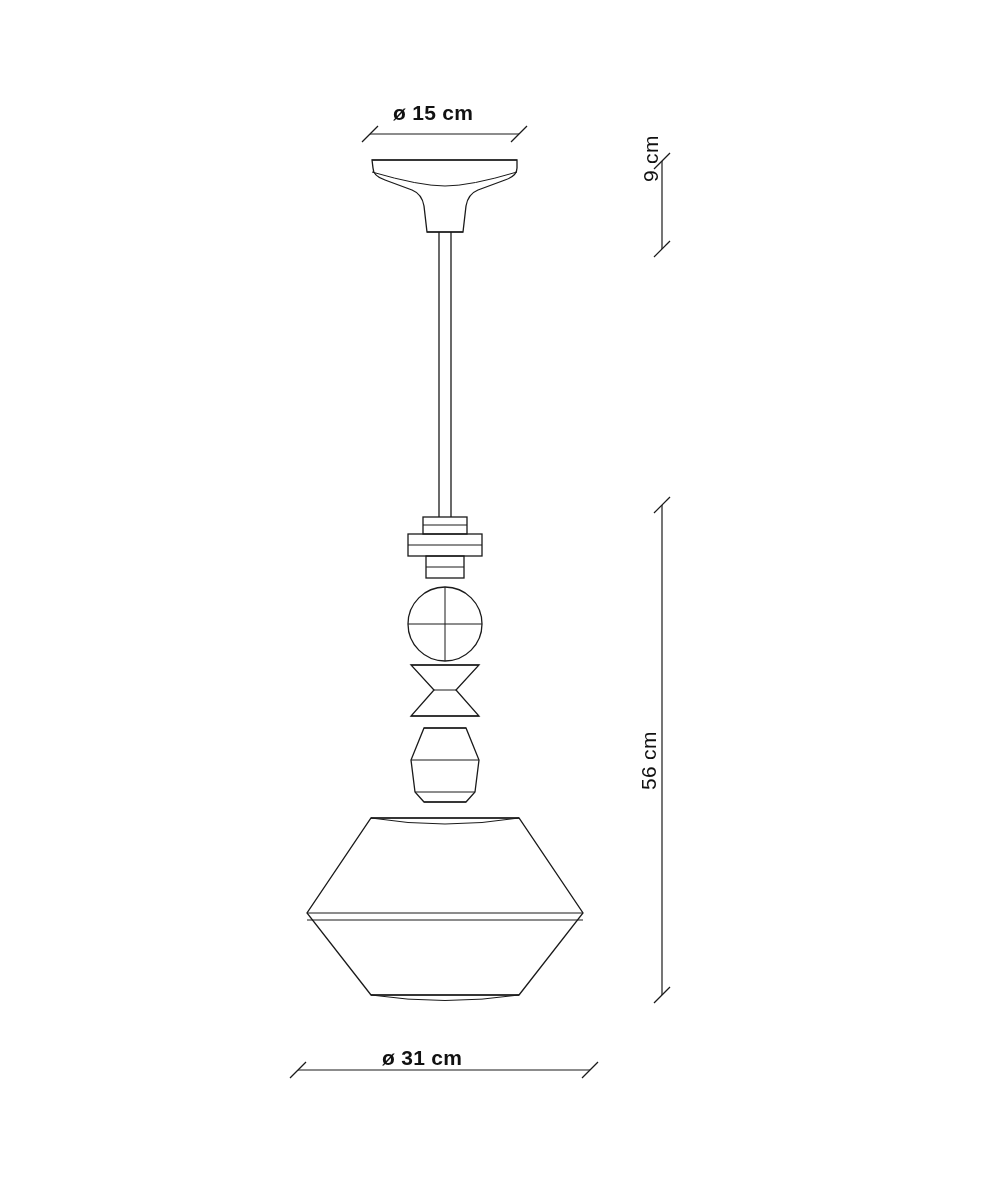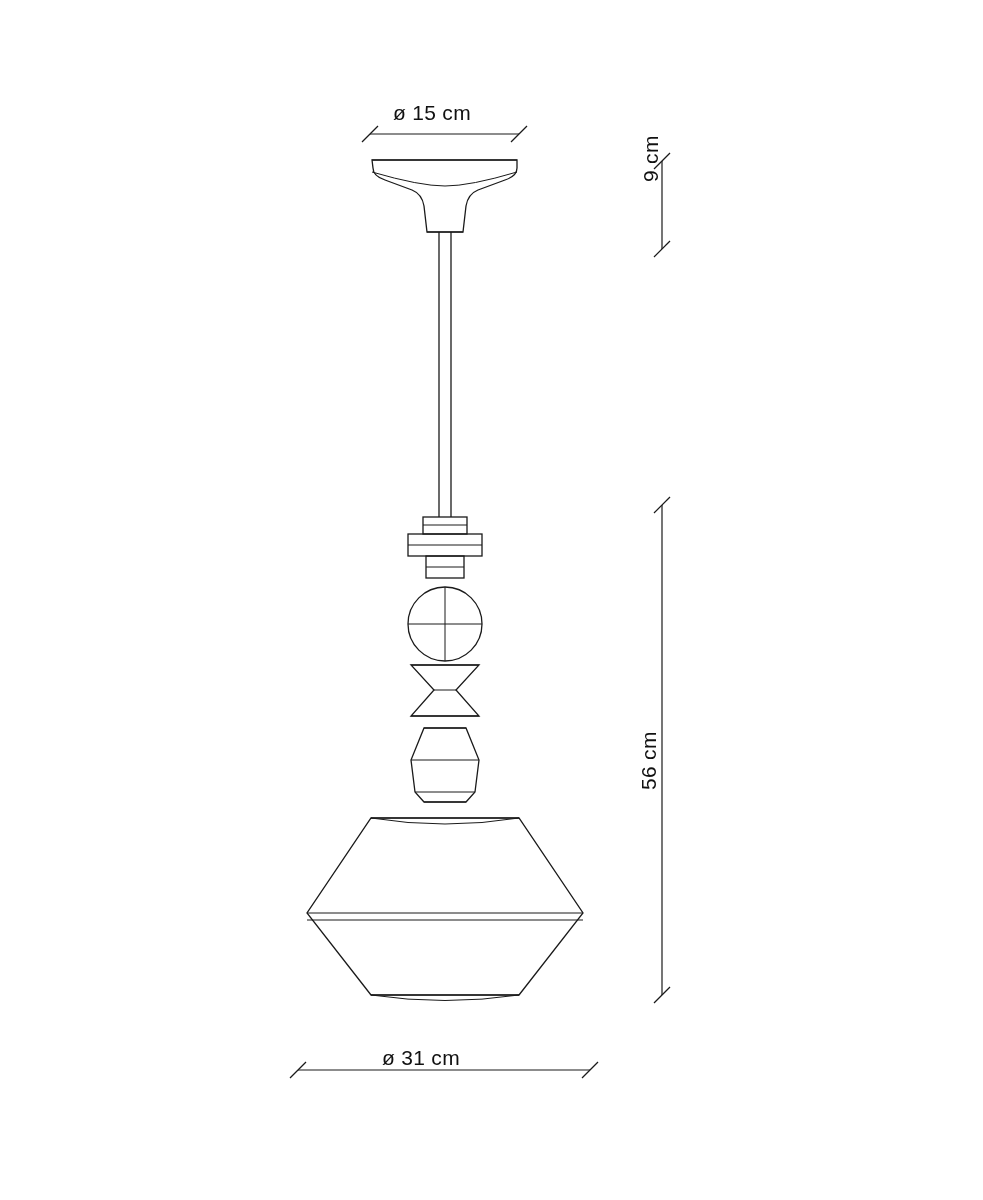--- a/index.html
+++ b/index.html
@@ -26,24 +26,26 @@
     position: absolute;
     font-family: "Liberation Sans", sans-serif;
     font-size: 21px;
     letter-spacing: 0.3px;
     color: #111111;
     white-space: nowrap;
   }
   #label-top-diameter {
     left: 393px;
     top: 101px;
+    font-weight: bold;
   }
   #label-bottom-diameter {
     left: 382px;
     top: 1046px;
+    font-weight: bold;
   }
   #label-height-9 {
     left: 639px;
     top: 182px;
     transform: rotate(-90deg);
     transform-origin: left top;
   }
   #label-height-56 {
     left: 637px;
     top: 790px;

